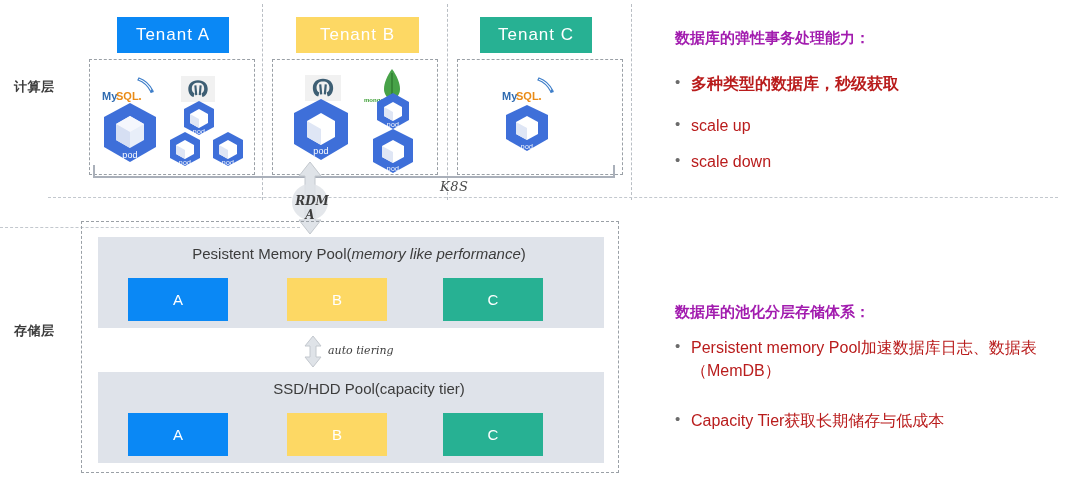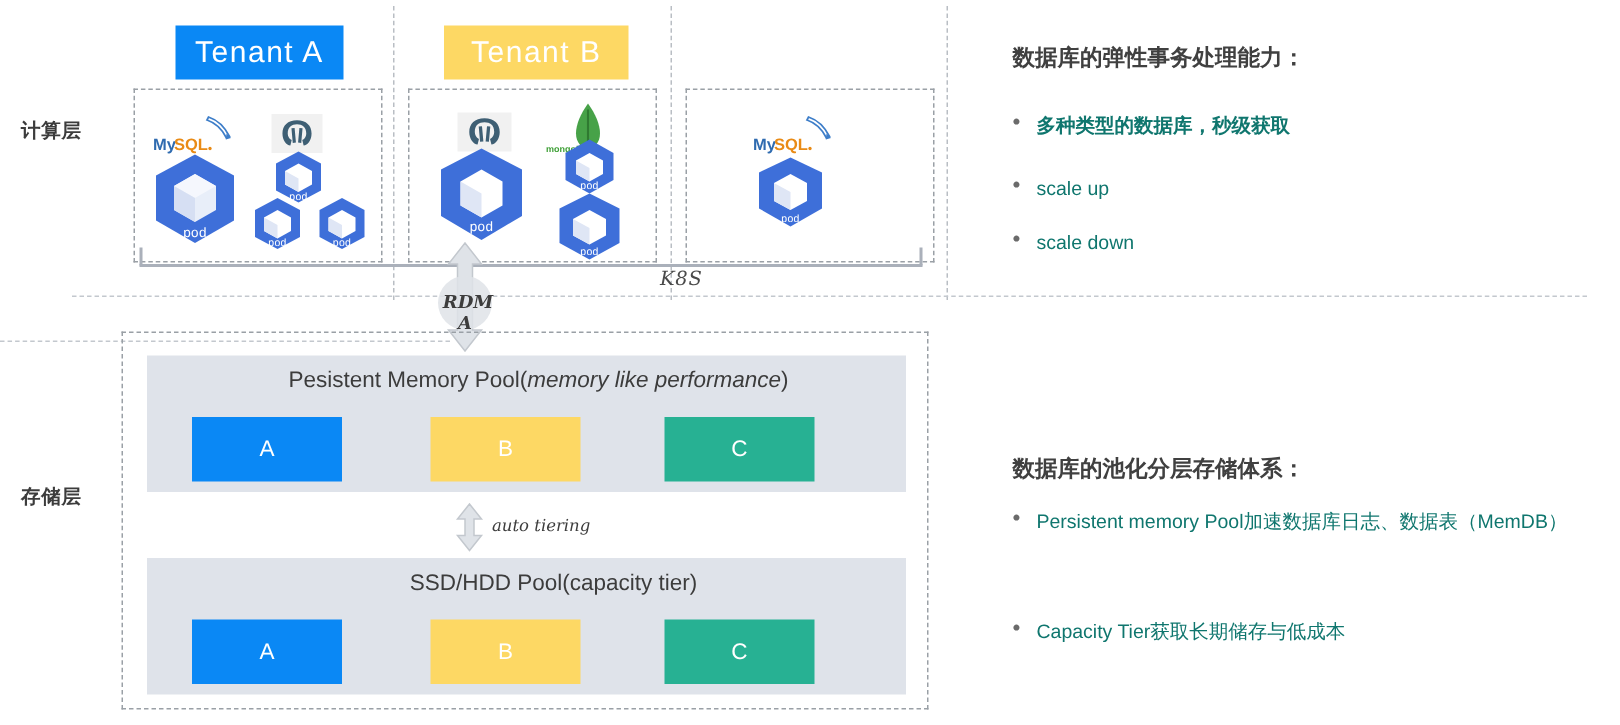--- a/index.html
+++ b/index.html
@@ -15,21 +15,21 @@
 
   
   .layer-label{
     font-size:13px;font-weight:bold;color:#3c3c3c;letter-spacing:.5px;
     white-space:nowrap;
   }
 
   
   .tenant-chip{
     display:flex;align-items:center;justify-content:center;
-    color:#ffffff;font-size:20px;letter-spacing:1px;
+    color:#ffffff;font-size:17px;letter-spacing:1px;
   }
   .chip-a{background:#0a88f5;}
   .chip-b{background:#fdd864;}
   .chip-c{background:#27b193;}
 
   
   .tenant-body{border:1.3px dashed #9aa0a6;background:transparent;}
 
   
   .col-sep{border-left:1.3px dashed #b9bec4;}
@@ -71,27 +71,27 @@
   .blk-c{background:#27b193;}
 
   
   .tiering-text{
     font-family:"DejaVu Serif",serif;font-style:italic;font-size:11px;
     color:#3d3d3d;white-space:nowrap;
   }
 
   
   .rt-head{
-    font-size:15px;font-weight:bold;color:#404040;white-space:nowrap;
+    font-size:15px;font-weight:bold;color:#a21caf;white-space:nowrap;
   }
   .rt-bullet{display:flex;gap:10px;align-items:flex-start;}
   .rt-dot{
     color:#6b6b6b;font-size:15px;line-height:20px;flex:0 0 6px;
   }
-  .rt-txt{font-size:13px;color:#0f766e;line-height:23px;}
+  .rt-txt{font-size:16px;color:#b91c1c;line-height:23px;}
   .rt-txt.cn{font-weight:bold;}
   .pg-chip{background:#f1f1f1;display:flex;align-items:center;justify-content:center;}
   .mongo-label{
     font-size:6px;color:#3FA037;font-weight:bold;white-space:nowrap;
     position:absolute;
   }
   .pod-label{
     position:absolute;left:0;right:0;text-align:center;color:#ffffff;
     font-size:7px;letter-spacing:.2px;
   }
@@ -214,20 +214,21 @@
 
   <div class="abs" style="left:371px;top:128px;width:44px;height:46px;">
     <svg viewBox="0 0 44 46" width="44" height="46">
       <polygon points="22,1 42,11 42,34 22,45 2,34 2,11" fill="#3E6FD9"></polygon>
       <polygon points="22,12 33,18 33,29 22,35 11,29 11,18" fill="#ffffff"></polygon>
       <polygon points="11,18 22,24 22,35 11,29" fill="#dfe6f5"></polygon>
     </svg>
     <div class="pod-label" style="bottom:2px;">pod</div>
   </div>
 
+  <div class="abs tenant-chip chip-c" style="left:480px;top:17px;width:112px;height:36px;">Tenant C</div>
 
   <div class="abs tenant-body" style="left:457px;top:59px;width:166px;height:116px;"></div>
 
   <div class="abs" style="left:501px;top:76px;width:66px;height:32px;">
     <svg viewBox="0 0 132 64" width="66" height="32">
       <path d="M76 4 C88 8, 98 18, 104 30 L100 32 C94 20, 86 12, 74 8 Z" fill="none" stroke="#3E7EC9" stroke-width="2.4"></path>
       <path d="M100 26 L106 32 L99 34 Z" fill="#3E7EC9"></path>
       <text x="2" y="48" font-family="Liberation Sans, sans-serif" font-size="22" font-weight="bold" fill="#2F6BB0">My</text>
       <text x="30" y="48" font-family="Liberation Sans, sans-serif" font-size="22" font-weight="bold" fill="#E98B16">SQL</text>
       <circle cx="78" cy="46" r="2.2" fill="#E98B16"></circle>

